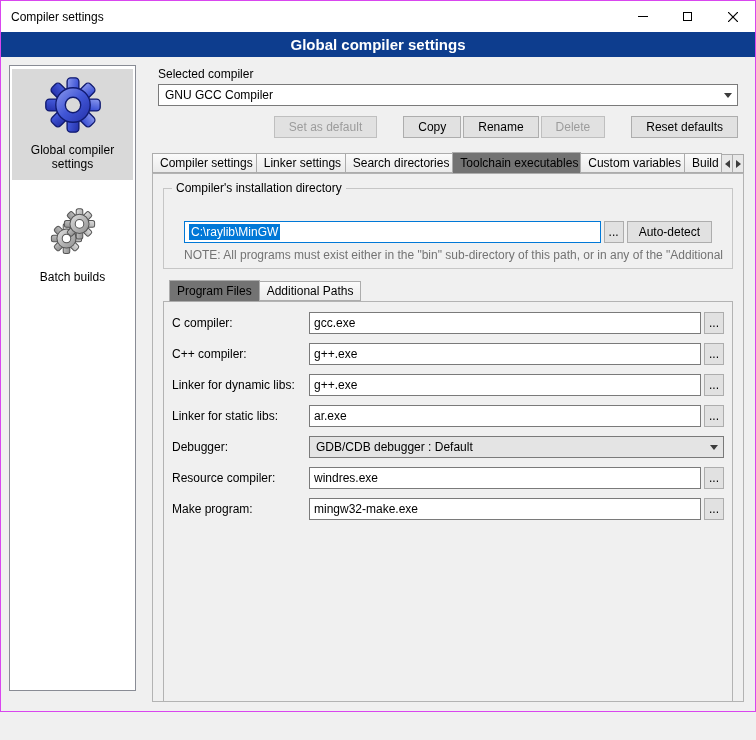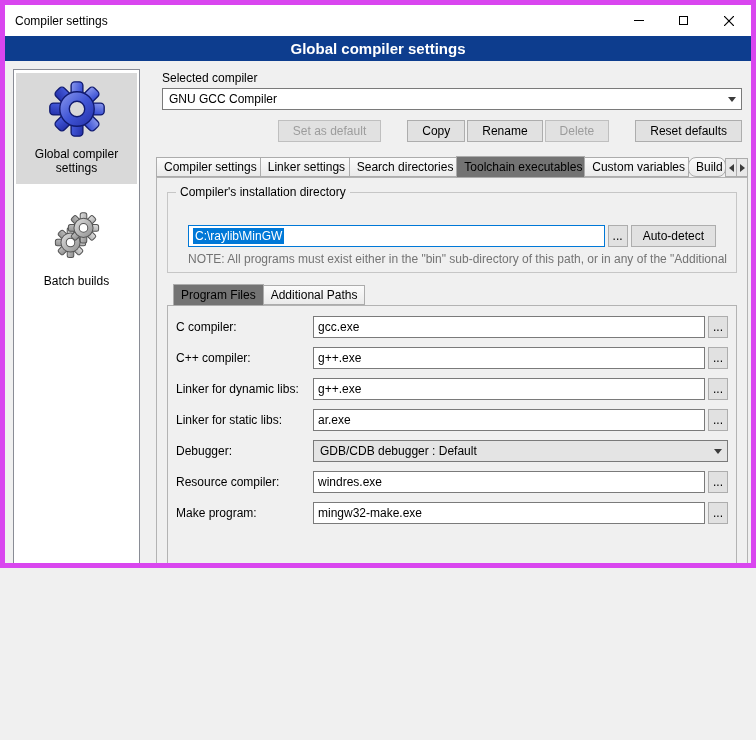--- a/index.html
+++ b/index.html
@@ -5,23 +5,23 @@
   * { box-sizing: border-box; margin: 0; padding: 0; }
   html,body { width: 756px; height: 740px; }
   body {
     font-family: "Liberation Sans", sans-serif;
     font-size: 12px;
     color: #000;
     background: #F0F0F0;
   }
   .window {
     position: relative;
-    width: 756px; height: 568px;
+    width: 756px; height: 712px;
     background: #F0F0F0;
-    border: 5px solid #d946ef;
+    border: 1px solid #d946ef;
     overflow: hidden;
   }
   
   .titlebar {
     height: 31px;
     background: #FFFFFF;
     display: flex;
     align-items: center;
   }
   .titlebar .title { padding-left: 10px; font-size: 12px; }
@@ -127,21 +127,21 @@
   }
   .tab:first-child { margin-left: 0; }
   .tab.active {
     height: 22px;
     background: #737373;
     margin-bottom: -1px;
     padding-bottom: 1px;
     z-index: 3;
     position: relative;
   }
-  .tab.clipped { max-width: 38px; border-radius: 8px; }
+  .tab.clipped { max-width: 38px; }
   .tab-arrows { margin-left: auto; display: flex; }
   .arrow-btn {
     width: 12px; height: 19px;
     background: #E8E8E8;
     border: 1px solid #ACACAC;
     display: flex; align-items: center; justify-content: center;
     margin-left: -1px;
   }
   .tabpanel {
     margin: 0 6px;

